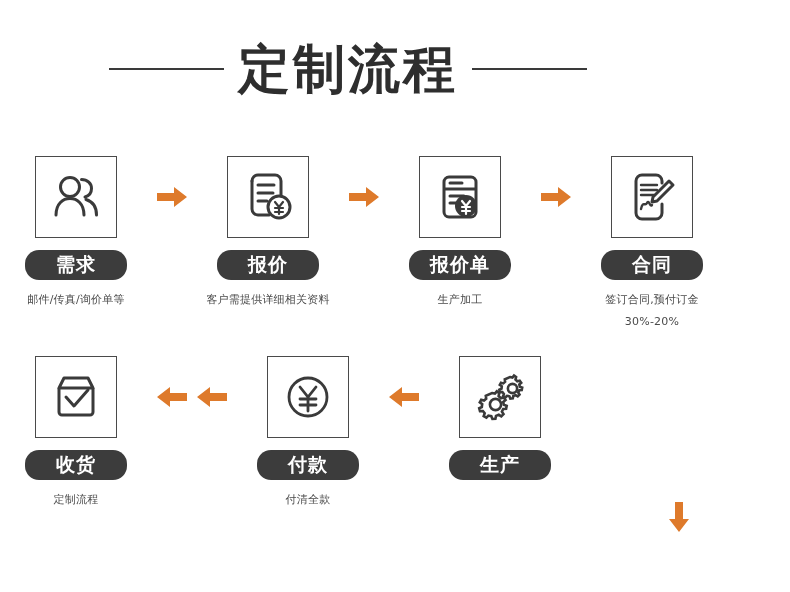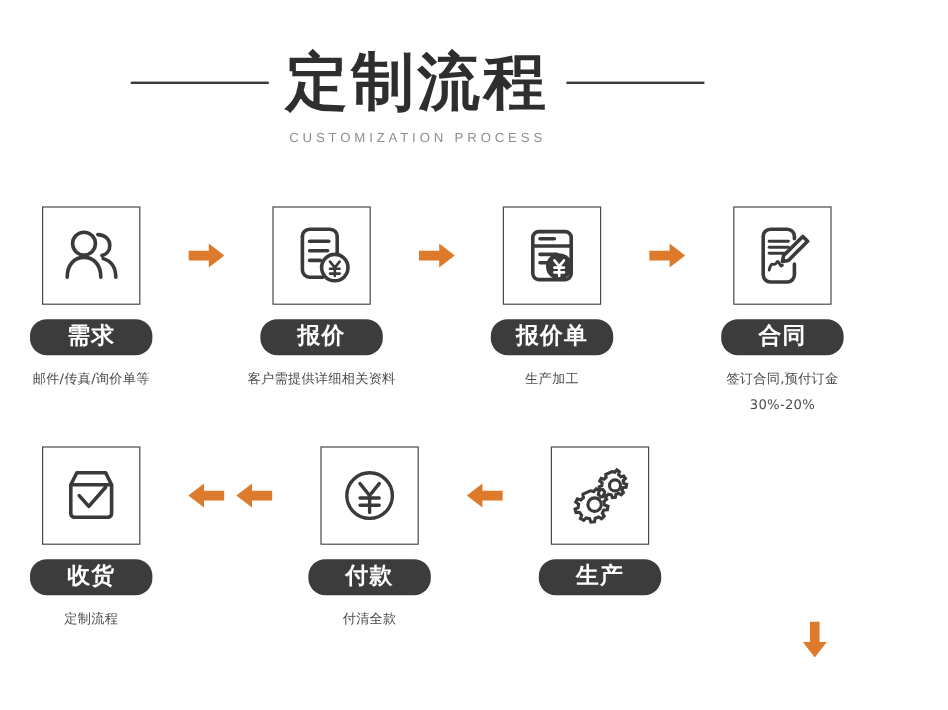--- a/index.html
+++ b/index.html
@@ -58,21 +58,21 @@
     font-size: 11px;
     letter-spacing: 3.2px;
     color: #8f8f8f;
     font-family: "Liberation Sans", sans-serif;
   }
 
   
   .flow {
     position: absolute;
     left: 0;
-    top: 172px;
+    top: 156px;
     width: 788px;
   }
   .row {
     position: relative;
     display: flex;
     justify-content: flex-start;
     align-items: flex-start;
     height: 200px;
   }
   .row.row-2 {
@@ -147,21 +147,20 @@
 <body>
 
 <div class="page">
 
   <div class="header">
     <div class="title-row">
       <span class="rule"></span>
       <span class="main-title">定制流程</span>
       <span class="rule"></span>
     </div>
-    <div class="sub-title">CUSTOMIZATION PROCESS</div>
   </div>
 
   <div class="flow">
 
     <div class="row row-1">
 
       <div class="step">
         <div class="iconbox">
           <svg width="52" height="52" viewBox="0 0 52 52">
             <circle cx="20" cy="16" r="9.5" fill="none" stroke="#3A3A3A" stroke-width="3"></circle>

